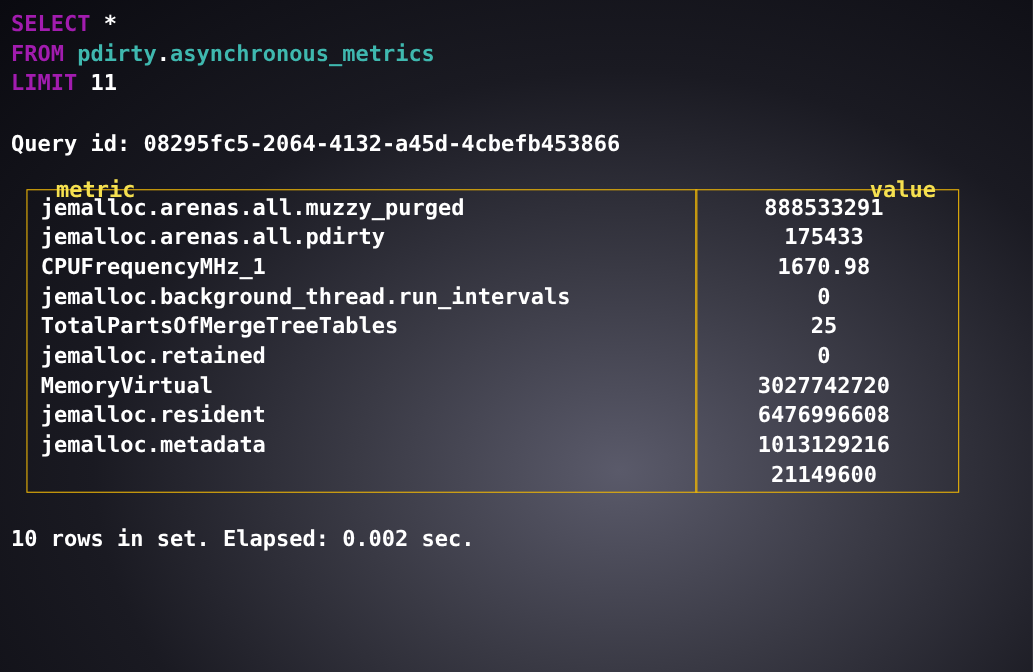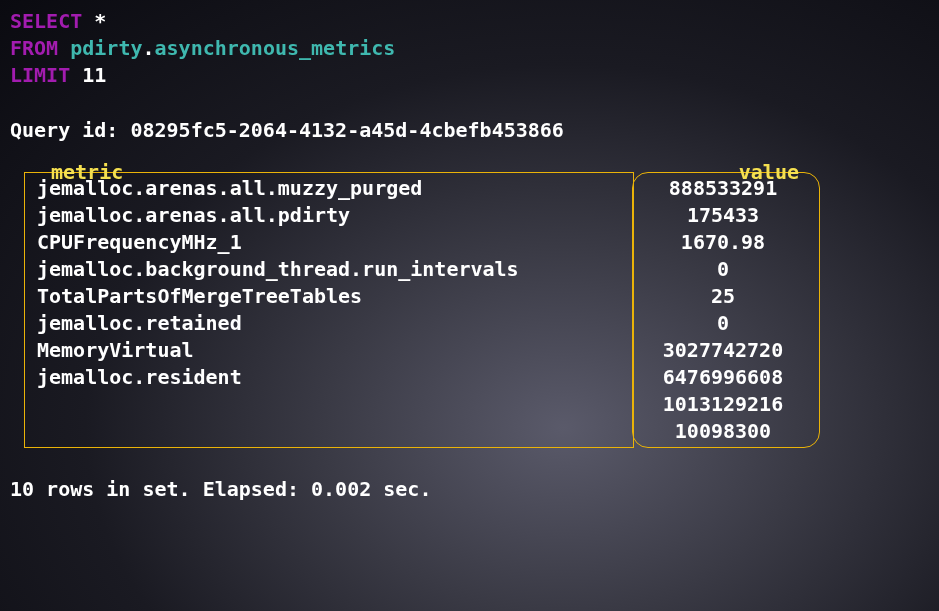--- a/index.html
+++ b/index.html
@@ -46,23 +46,22 @@
     }
     .col-border {
       border: 1px solid #eab308;
       padding: 2px 0;
     }
     .left-col {
       width: 610px;
       margin-left: 14px;
     }
     .right-col {
-      width: 188px;
+      width: 240px;
       margin-left: -2px;
-      border-radius: 16px;
     }
     .col-header {
       position: absolute;
       top: -14px;
       background: transparent;
       color: #f5e050;
       font-weight: bold;
     }
     .left-header {
       left: 26px;
@@ -97,29 +96,30 @@
   <div class="col col-border left-col">
     <span class="col-header left-header">metric</span>
     <div class="row">jemalloc.arenas.all.muzzy_purged</div>
     <div class="row">jemalloc.arenas.all.pdirty</div>
     <div class="row">CPUFrequencyMHz_1</div>
     <div class="row">jemalloc.background_thread.run_intervals</div>
     <div class="row">TotalPartsOfMergeTreeTables</div>
     <div class="row">jemalloc.retained</div>
     <div class="row">MemoryVirtual</div>
     <div class="row">jemalloc.resident</div>
+    <div class="row">jemalloc.metadata</div>
   </div>
   <div class="col col-border right-col">
     <span class="col-header right-header">value</span>
     <div class="row">888533291</div>
     <div class="row">175433</div>
     <div class="row">1670.98</div>
     <div class="row">0</div>
     <div class="row">25</div>
     <div class="row">0</div>
     <div class="row">3027742720</div>
     <div class="row">6476996608</div>
     <div class="row">1013129216</div>
-    <div class="row">10098300</div>
+    <div class="row">21149600</div>
   </div>
 </div>
 
 <div class="footer">10 rows in set. Elapsed: 0.002 sec.</div>
 
 </body></html>

